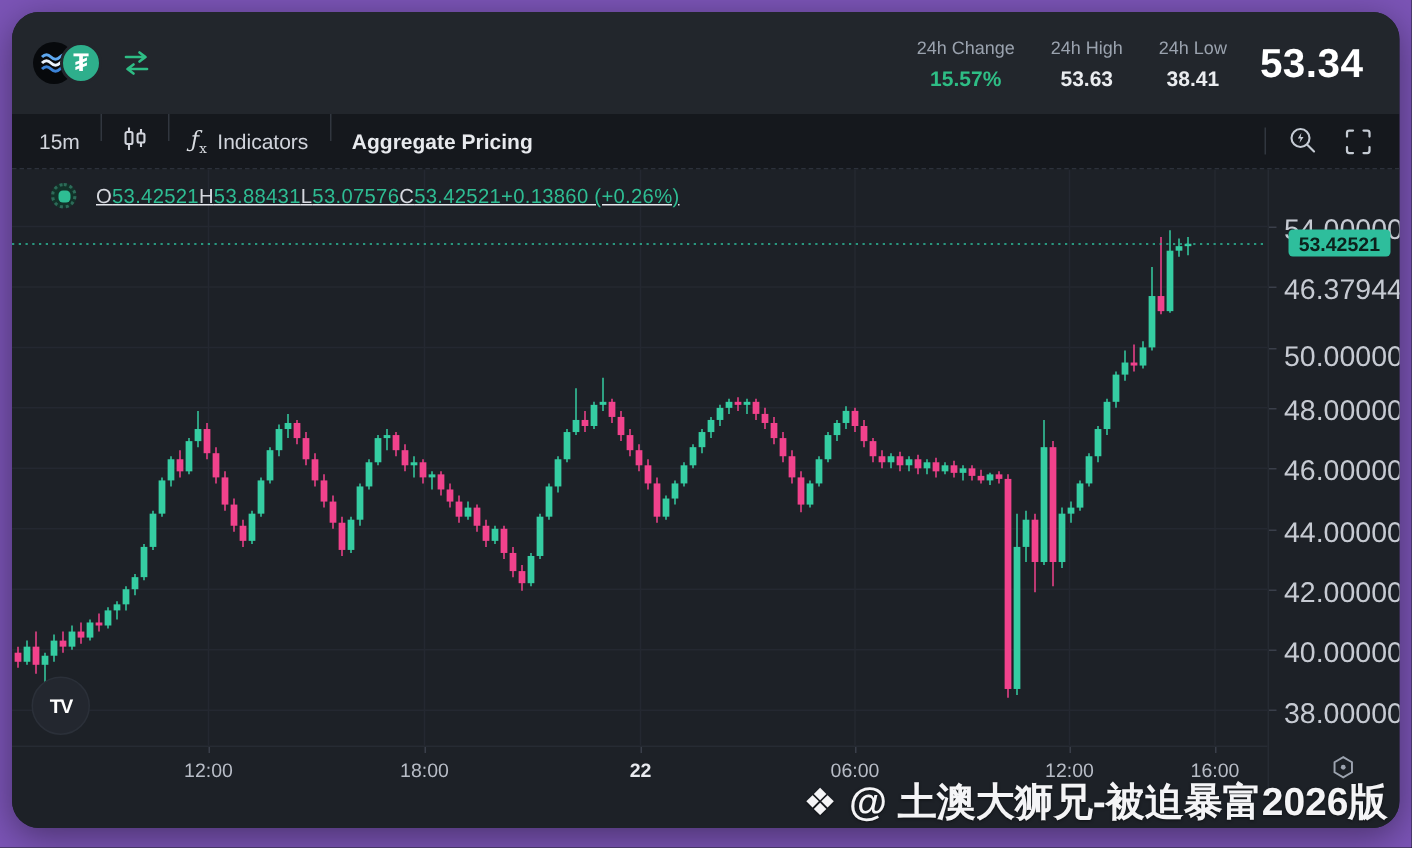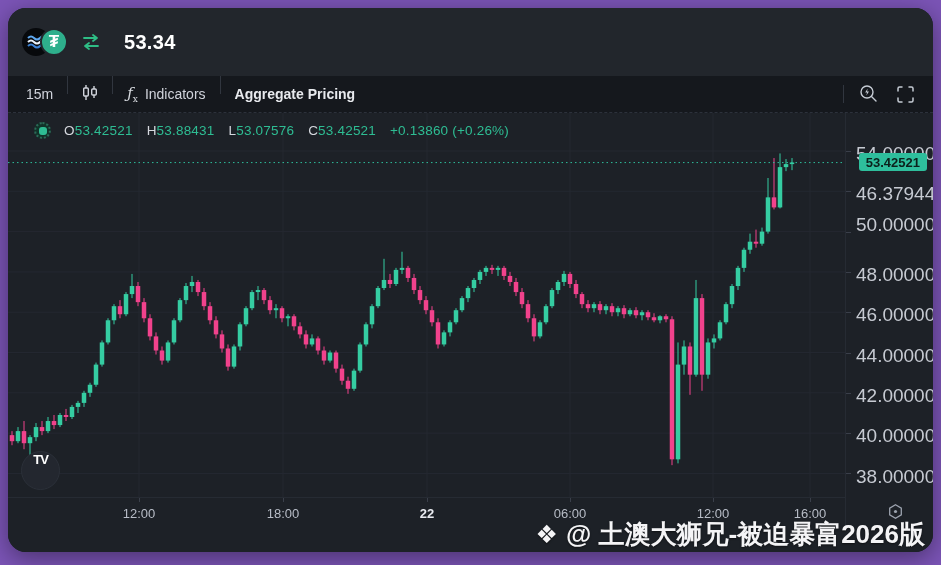--- a/index.html
+++ b/index.html
@@ -30,21 +30,21 @@
     display:flex; align-items:center; justify-content:center;
     color:#fff; font-weight:bold; font-size:17px;
   }
   .pair-title { color:#F4F6F9; font-size:20px; font-weight:700; margin-left:12px; letter-spacing:.2px; }
   .swap { margin-left:10px; cursor:pointer; display:flex; }
   .hstats { margin-left:auto; display:flex; align-items:flex-start; gap:24px; }
   .stat { text-align:center; }
   .stat .lbl { color:#9AA2AE; font-size:12px; margin-bottom:5px; white-space:nowrap; }
   .stat .val { color:#EAECEF; font-size:14px; font-weight:700; }
   .stat .val.up { color:#2EBD85; }
-  .big-price { color:#FFFFFF; font-size:20px; font-weight:700; margin-left:22px; letter-spacing:.3px; }
+  .big-price { color:#FFFFFF; font-size:27px; font-weight:700; margin-left:22px; letter-spacing:.3px; }
   
   .toolbar {
     height:37px; background:#15181D; display:flex; 
     padding:0 18px; border-bottom:1px dashed #2C313B; color:#D1D4DC;
   }
   .tb-item { display:flex; align-items:center; gap:7px; font-size:14px; cursor:pointer; }
   .tb-div { width:1px; height:18px; background:#31363F; margin:0 14px; }
   .fx { font-size:15px; font-style:italic; font-family:"DejaVu Serif",serif; color:#D8DBE0; }
   .fx sub { font-size:9px; font-style:normal; }
   .agg { font-weight:700; color:#E8EAEE; }
@@ -55,21 +55,21 @@
   .legend {
     position:absolute; left:12px; top:9px; display:flex; align-items:center;
     z-index:5; font-size:15px; color:#E7EAEF; white-space:nowrap;
   }
   .live-dot {
     width:17px; height:17px; border-radius:50%; margin:0 13px 0 14px;
     background:#123229; border:2px dotted #2c6b58;
     display:flex; align-items:center; justify-content:center;
   }
   .live-dot i { width:8px; height:8px; border-radius:3px; background:#2EBD93; }
-  .ohlc { font-size:13.5px; letter-spacing:.2px; display:flex; gap:14px; }
+  .ohlc { font-size:13.5px; letter-spacing:.2px; display:flex; gap:0;text-decoration:underline; }
   .ohlc .k { color:#D5D8DE; }
   .ohlc .v { color:#2EBD93; }
   .price-axis {
     position:absolute; right:0; top:0; width:88px; height:417px;
     border-left:1px solid #262B33; z-index:4;
   }
   .ptick { position:absolute; left:10px; color:#C6CAD2; font-size:19px; }
   .ptick-dash { position:absolute; left:0; width:5px; height:1px; background:#3A3F4A; }
   .price-label {
     position:absolute; left:6px; padding:2px 7px 1px; border-radius:3px;
@@ -77,21 +77,21 @@
   }
   .time-axis {
     position:absolute; left:0; bottom:22px; width:837px; height:33px;
     border-top:1px solid #262B33; z-index:3;
   }
   .ttick { position:absolute; top:8px; transform:translateX(-50%); color:#B8BDC7; font-size:13px; }
   .ttick.bold { font-weight:700; color:#E9EBF0; }
   .ttick-dash { position:absolute; top:0; width:1px; height:4px; background:#3A3F4A; }
   .tv-logo {
     position:absolute; left:13px; top:338px; width:39px; height:39px; border-radius:50%;
-    background:#23272F; display:flex; justify-content:center;
+    background:#23272F; display:flex; align-items:center; justify-content:center;
     z-index:5; cursor:pointer; border:1px solid #2B3039;
   }
   .tv-logo span { color:#fff; font-weight:700; font-size:13px; letter-spacing:-1px; }
   .gear { position:absolute; right:29px; top:390px; z-index:5; cursor:pointer; }
   .watermark {
     position:absolute; right:8px; bottom:0px; z-index:7; display:flex; align-items:center;
     color:#F4F4F6; font-size:26px; font-weight:600; white-space:nowrap;
     text-shadow:0 1px 2px rgba(0,0,0,.5);
   }
   .watermark .dia { font-size:25px; margin-right:8px; }
@@ -110,20 +110,34 @@
           <path d="M3 15 q3 -3 6 0 t6 0 t4 0" stroke="#3B82D6" stroke-width="2" fill="none"></path>
         </svg>
       </div>
       <div class="coin-b">₮</div>
     </div>
     <div class="swap">
       <svg width="22" height="18" viewBox="0 0 22 18">
         <path d="M4 5 h12 M13 2 l4 3 -4 3" stroke="#2EBD85" stroke-width="1.8" fill="none" stroke-linecap="round" stroke-linejoin="round"></path>
         <path d="M18 13 h-12 M9 10 l-4 3 4 3" stroke="#2EBD85" stroke-width="1.8" fill="none" stroke-linecap="round" stroke-linejoin="round"></path>
       </svg>
+    </div>
+    <div class="hstats">
+      <div class="stat">
+        <div class="lbl">24h Change</div>
+        <div class="val up">15.57%</div>
+      </div>
+      <div class="stat">
+        <div class="lbl">24h High</div>
+        <div class="val">53.63</div>
+      </div>
+      <div class="stat">
+        <div class="lbl">24h Low</div>
+        <div class="val">38.41</div>
+      </div>
     </div>
     <div class="big-price">53.34</div>
   </div>
 
   <div class="toolbar">
     <div class="tb-item">
       <span>15m</span>
     </div>
     <div class="tb-div"></div>
     <div class="tb-item">
@@ -455,21 +469,21 @@
         <span><span class="k">C</span><span class="v">53.42521</span></span>
         <span class="v">+0.13860 (+0.26%)</span>
       </span>
     </div>
 
     <div class="price-axis" id="price-axis">
         <div class="ptick" style="top: 30.005px;">54.00000</div>
         <div class="ptick-dash" style="top: 38.005px;"></div>
         <div class="ptick" style="top: 70.3073px;">46.37944</div>
         <div class="ptick-dash" style="top: 78.3073px;"></div>
-        <div class="ptick" style="top: 101px;">50.00000</div>
+        <div class="ptick" style="top: 115px;">50.00000</div>
         <div class="ptick-dash" style="top: 118.61px;"></div>
         <div class="ptick" style="top: 150.912px;">48.00000</div>
         <div class="ptick-dash" style="top: 158.912px;"></div>
         <div class="ptick" style="top: 191.214px;">46.00000</div>
         <div class="ptick-dash" style="top: 199.214px;"></div>
         <div class="ptick" style="top: 231.516px;">44.00000</div>
         <div class="ptick-dash" style="top: 239.516px;"></div>
         <div class="ptick" style="top: 271.819px;">42.00000</div>
         <div class="ptick-dash" style="top: 279.819px;"></div>
         <div class="ptick" style="top: 312.121px;">40.00000</div>

